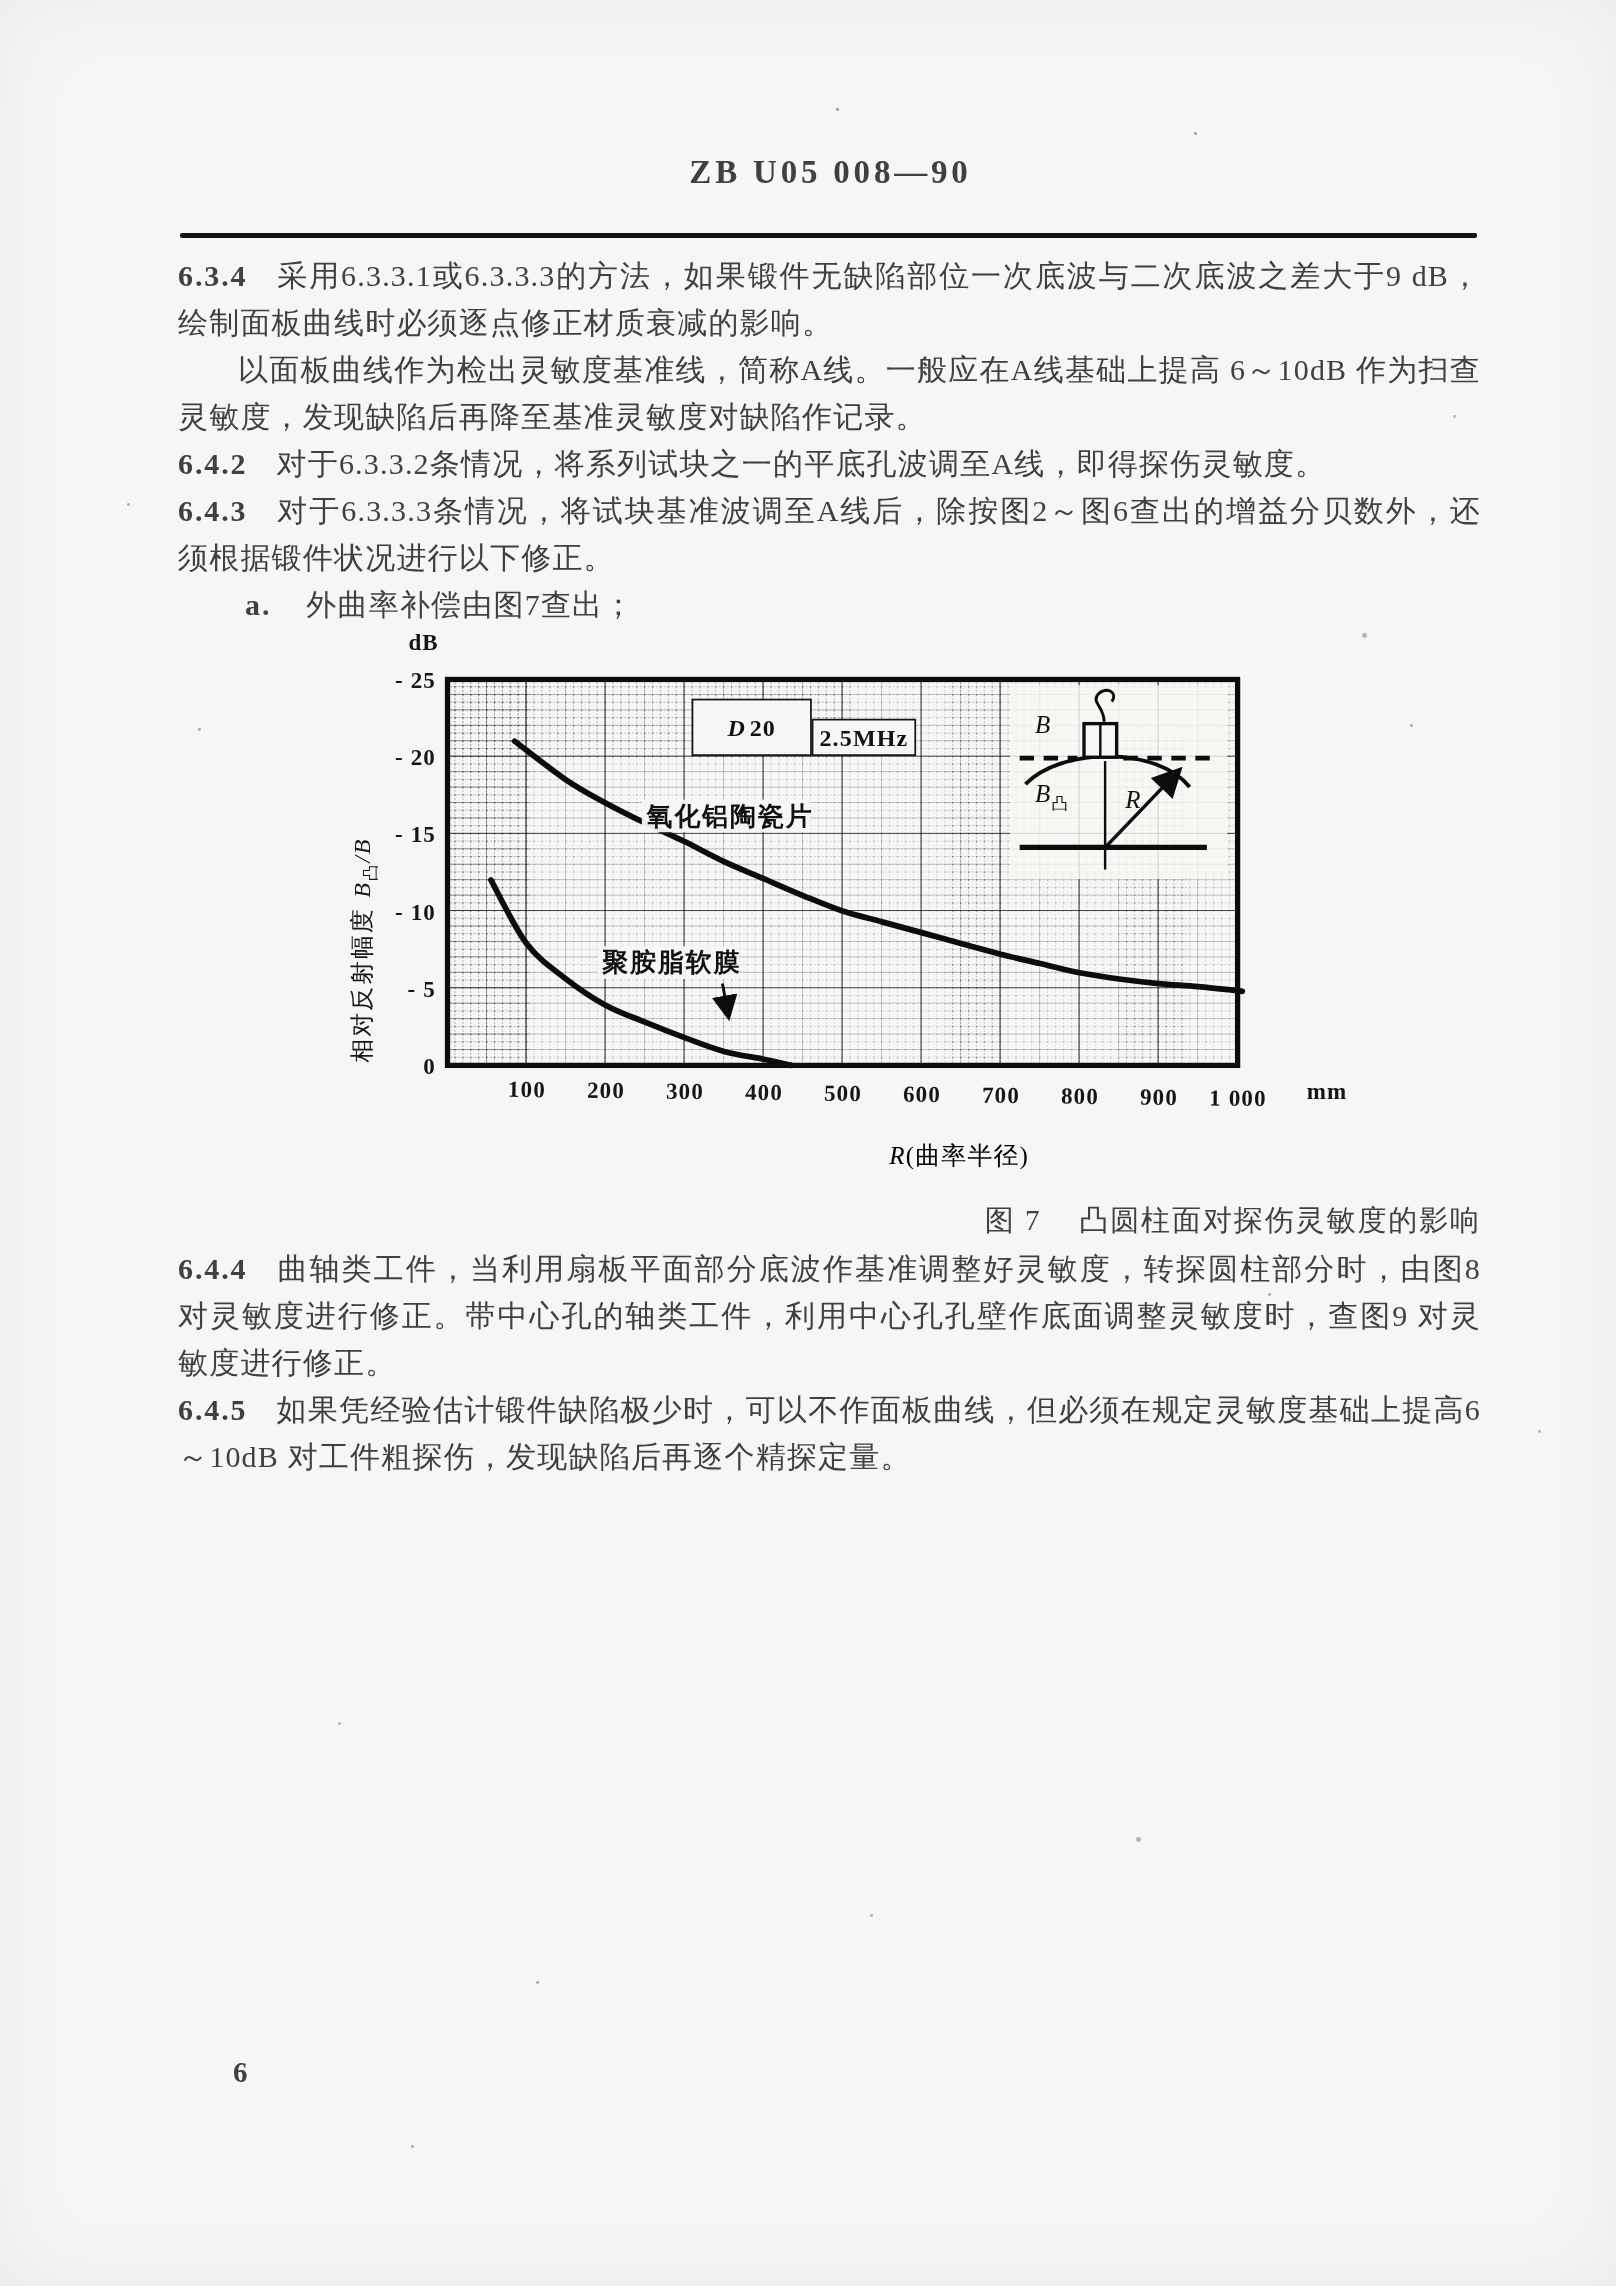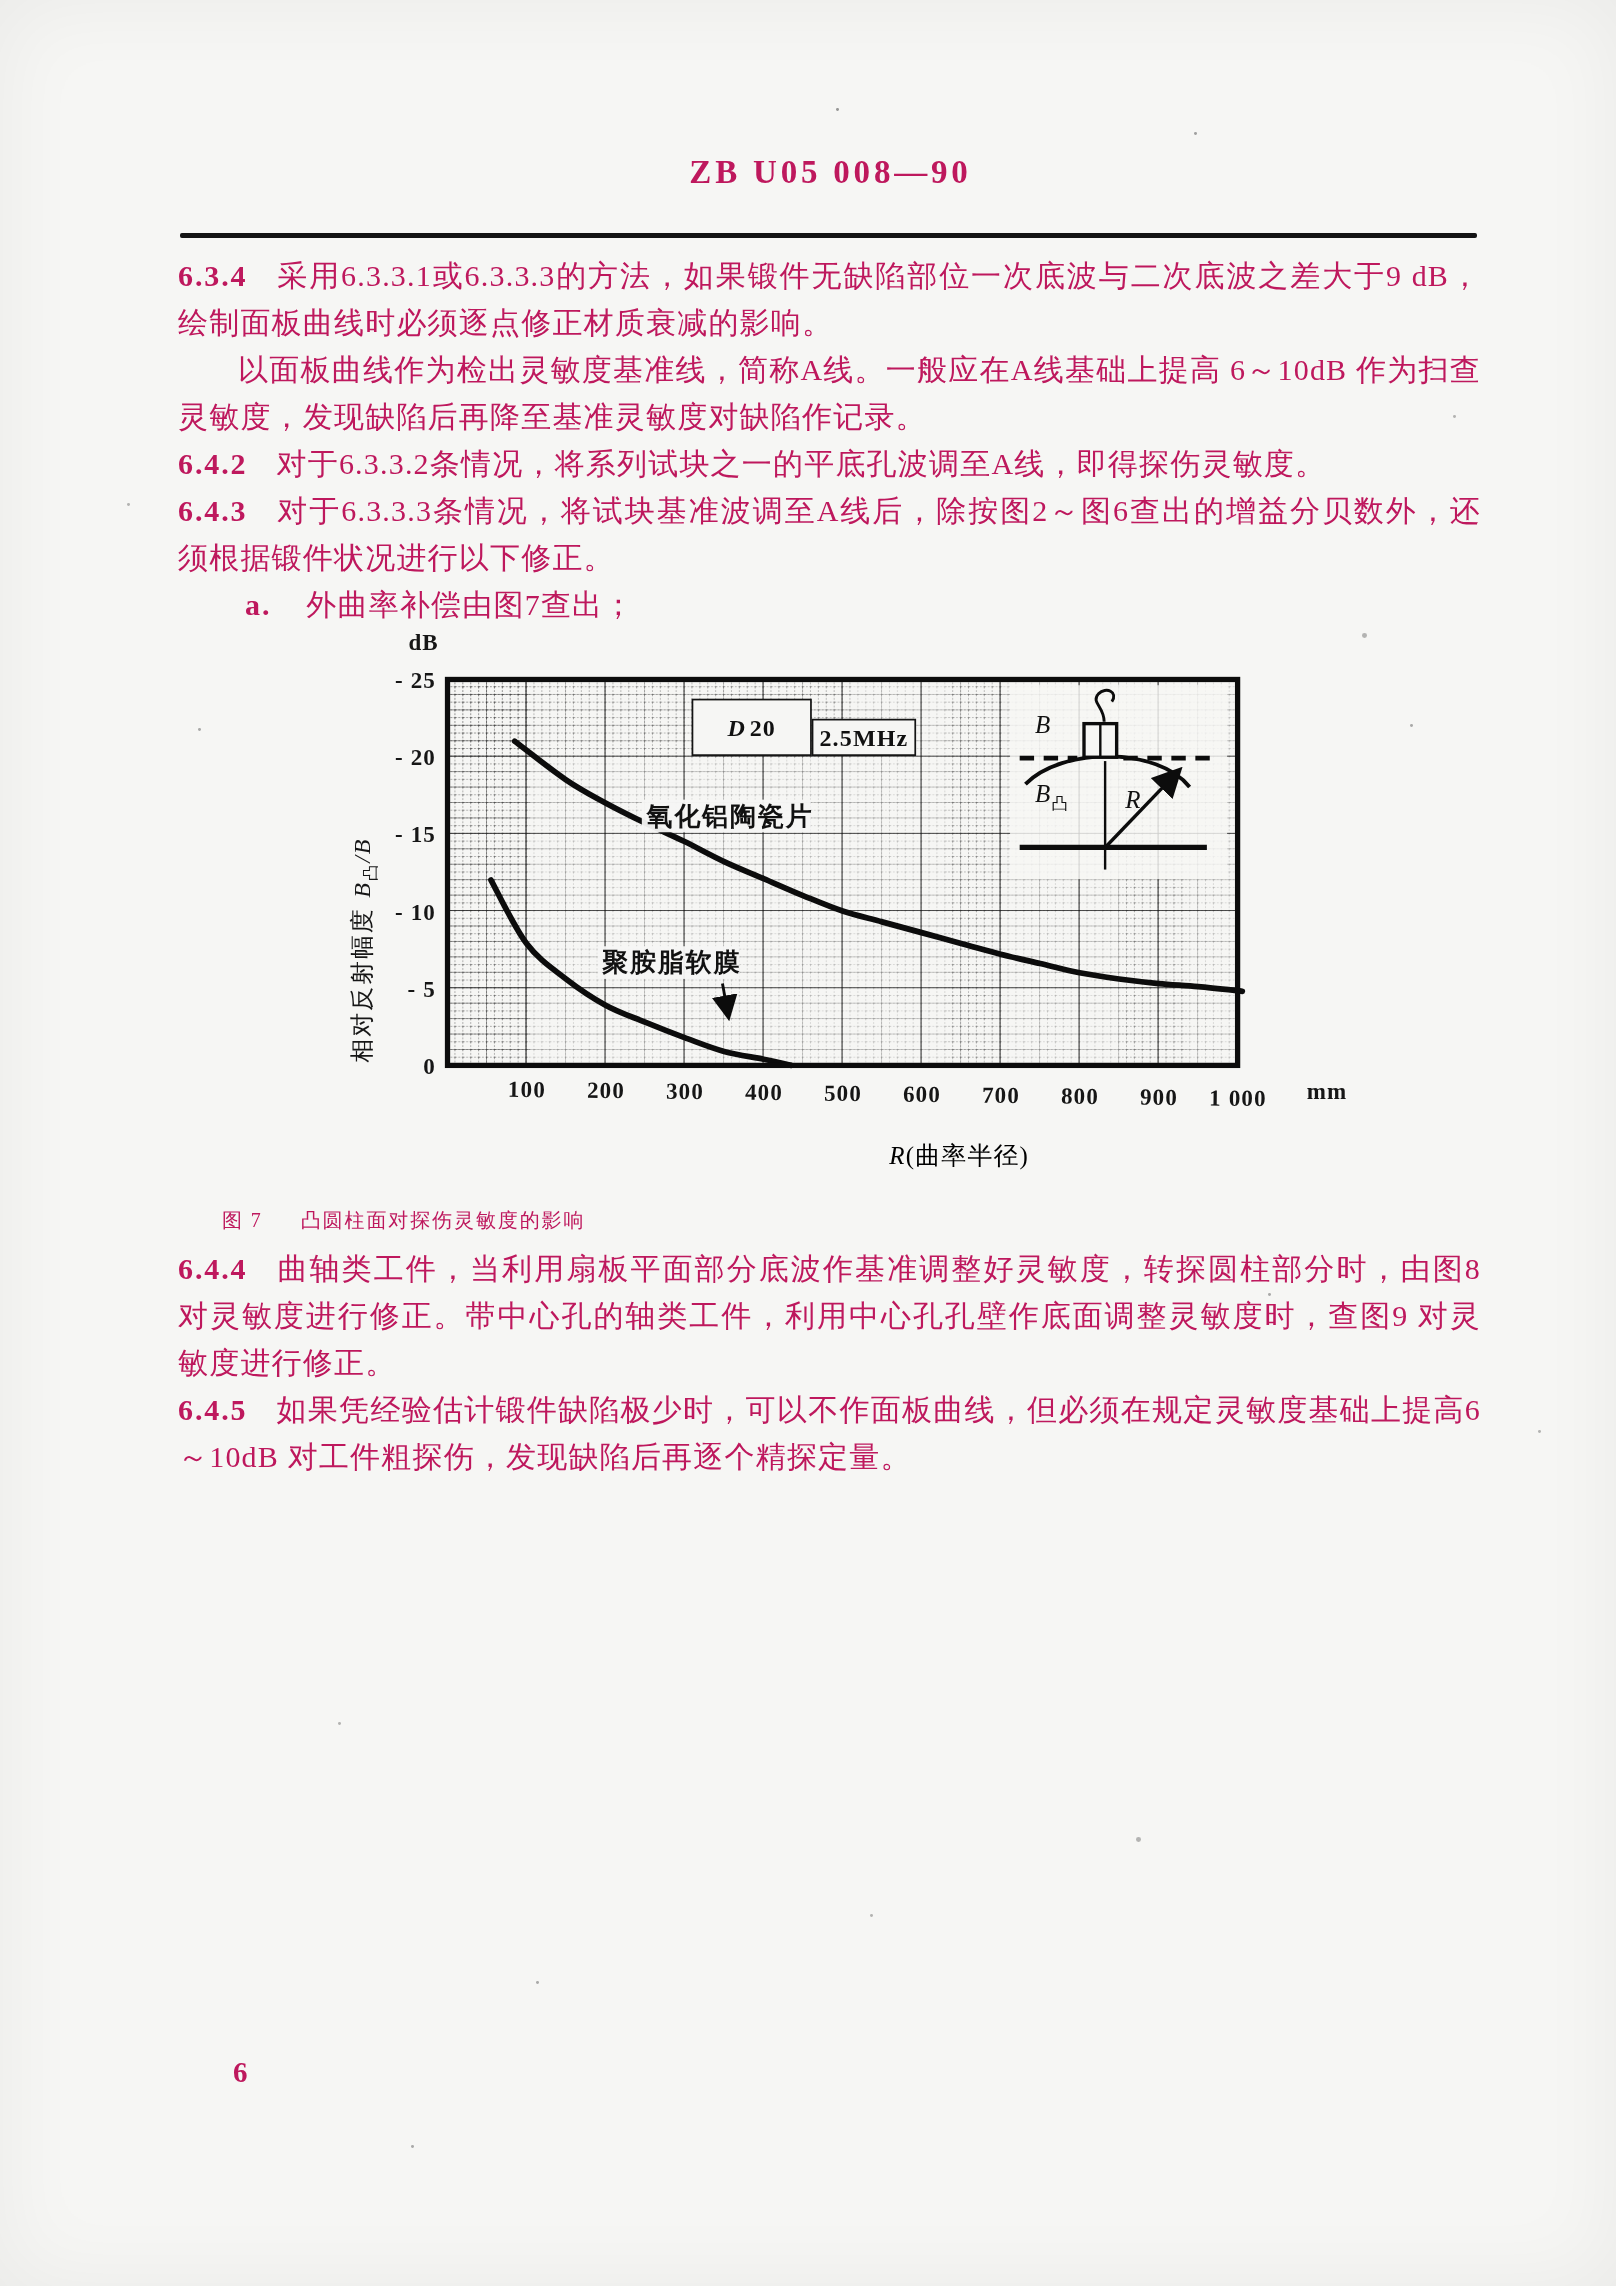--- a/index.html
+++ b/index.html
@@ -3,21 +3,21 @@
 <meta charset="utf-8">
 <style>
   html,body{margin:0;padding:0;background:#e8e8e6;}
   .page{
     position:relative;
     width:1617px;height:2286px;
     margin:0 auto;
     background:#f6f6f4;
     overflow:hidden;
     font-family:"Liberation Serif","DejaVu Serif",serif;
-    color:#be185d;
+    color:#404040;
     box-shadow:inset 0 0 86px rgba(0,0,0,0.05);
   }
   .doc-header{
     position:absolute;left:0;top:154px;width:100%;
     text-align:center;padding-left:44px;box-sizing:border-box;
     font-size:33px;font-weight:bold;letter-spacing:3.8px;
   }
   .header-rule{
     position:absolute;left:180px;top:233px;width:1297px;height:4.8px;
     background:#141414;border-radius:1.9px;
@@ -28,21 +28,21 @@
     text-align:justify;letter-spacing:1.2px;
   }
   .para{margin:0;}
   .num{font-weight:bold;margin-right:29px;letter-spacing:1.9px;}
   .para.indent{text-indent:60px;}
   .para.sub{padding-left:67px;}
   .para.sub .num{margin-right:35px;}
   .fig-spacer{position:relative;height:567px;}
   .fig-svg{position:absolute;left:109px;top:-8.6px;}
   .fig-caption{
-    text-align:left;font-size:20px;line-height:50px;
+    text-align:right;font-size:29px;line-height:50px;
     letter-spacing:1.9px;padding-left:44px;
   }
   .fig-caption .cap-gap{display:inline-block;width:38px;}
   .page-number{
     position:absolute;left:233px;top:2056px;
     font-size:29px;font-weight:bold;
   }
   .noise{
     position:absolute;left:836px;top:108px;width:2.9px;height:2.9px;border-radius:50%;
     background:rgba(55,55,55,.5);

